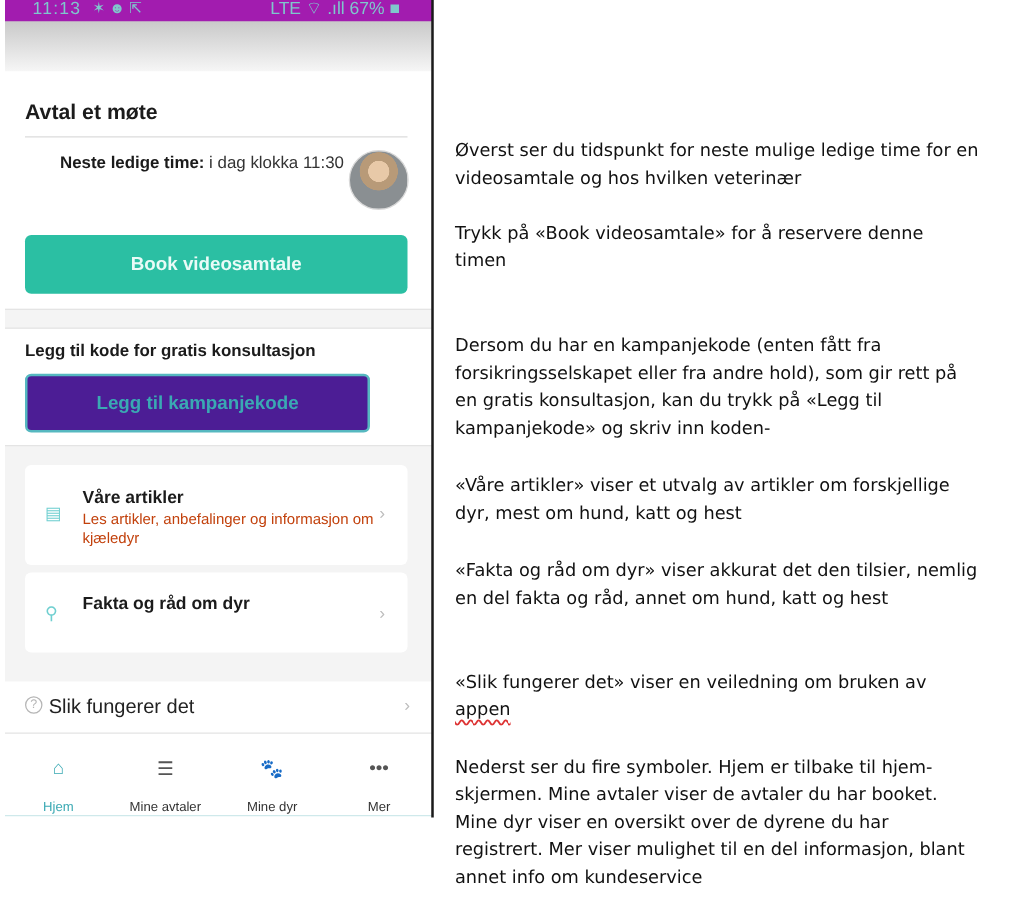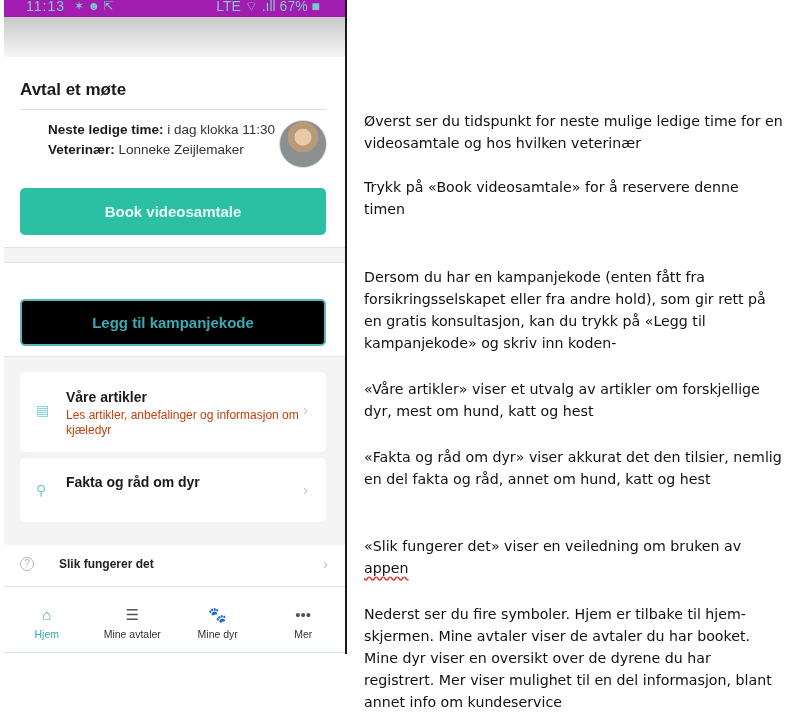--- a/index.html
+++ b/index.html
@@ -36,42 +36,42 @@
     background: radial-gradient(circle at 50% 35%, #e8c9a8 0 22%, #b89a78 23% 40%, #8a8f92 41% 100%);
     border: 1px solid #d8d8d8;
   }
   .btn-primary {
     position: absolute; left: 16px; top: 188px; width: 306px; height: 47px;
     background: #2bbfa3; border-radius: 5px; color: #e9fbf7; font-size: 15px; font-weight: bold;
     display: flex; align-items: center; justify-content: center; cursor: pointer;
   }
   .promo-label { position: absolute; left: 16px; top: 273px; font-size: 13.5px; font-weight: bold; color: #1b1b1b; }
   .btn-outline {
-    position: absolute; left: 16px; top: 299px; width: 306px; height: 47px;
+    position: absolute; left: 16px; top: 299px; width: 276px; height: 47px;
     border: 2px solid #56b8c0; border-radius: 5px; color: #3aa9b3; font-size: 15px; font-weight: bold;
-    display: flex; align-items: center; justify-content: center; background: #000000; cursor: pointer;
+    display: flex; align-items: center; justify-content: center; background: #4c1d95; cursor: pointer;
   }
   .list-card {
     position: absolute; left: 16px; width: 306px; background: #ffffff; border-radius: 5px;
     cursor: pointer;
   }
   .list-card .ic { position: absolute; left: 16px; font-size: 14px; color: #6fcfd0; }
   .list-card .t { position: absolute; left: 46px; font-size: 14px; font-weight: bold; color: #1b1b1b; }
   .list-card .s { position: absolute; left: 46px; width: 235px; font-size: 12px; color: #c2410c; line-height: 15px; }
   .list-card .chev { position: absolute; right: 18px; font-size: 14px; color: #bdbdbd; }
 
   .how-row { position: absolute; left: 0; top: 545px; width: 100%; height: 42px; background: #fff; border-bottom: 1px solid #e4e4e4; cursor: pointer; }
   .how-row .q { position: absolute; left: 16px; top: 12px; width: 14px; height: 14px; border: 1px solid #b5b5b5; border-radius: 50%; color: #b5b5b5; font-size: 10px; text-align: center; line-height: 12px; }
-  .how-row .lbl { position: absolute; left: 55px; top: 12px; font-size: 12px; color: #222; font-weight: bold; }
+  .how-row .lbl { position: absolute; left: 35px; top: 12px; font-size: 16px; color: #222; }
   .how-row .chev { position: absolute; right: 18px; top: 11px; font-size: 14px; color: #bdbdbd; }
 
   .tabbar { position: absolute; left: 0; top: 595px; width: 100%; height: 58px; background: #fff; border-bottom: 1px solid #cfe9eb; display: flex; }
   .tab { flex: 1; text-align: center; cursor: pointer; position: relative; }
   .tab .ti { display: block; height: 20px; margin-top: 11px; font-size: 15px; color: #555; }
-  .tab .tl { display: block; font-size: 10.5px; color: #333; margin-top: 2px; }
+  .tab .tl { display: block; font-size: 10.5px; color: #333; margin-top: 14px; }
   .tab.active .ti, .tab.active .tl { color: #3aa9b3; }
 
   
   .notes { position: absolute; left: 364px; top: 0; width: 420px; font-family: "DejaVu Sans", sans-serif; font-size: 14.2px; color: #111; line-height: 22px; }
   .note { position: absolute; left: 0; width: 420px; }
   .spell { text-decoration: underline wavy #d33; text-underline-offset: 3px; }
 </style>
 </head>
 <body>
 
@@ -82,29 +82,27 @@
     <span class="right-icons">LTE ⌔ .ıll 67% ■</span>
   </div>
   <div class="appbar"></div>
 
   <div class="card-title">Avtal et møte</div>
   <div class="title-rule"></div>
 
   <div class="info-line" style="top:122px">
     <b>Neste ledige time:</b><span> i dag klokka 11:30</span>
   </div>
-  <div class="info-line" style="top:142px">
-    <b>Veterinær:</b><span> Lonneke Zeijlemaker</span>
-  </div>
   <div class="avatar"></div>
 
   <div class="btn-primary">Book videosamtale</div>
 
   <div class="gray-band" style="top:247px;height:16px"></div>
 
+  <div class="promo-label">Legg til kode for gratis konsultasjon</div>
   <div class="btn-outline">Legg til kampanjekode</div>
 
   <div class="gray-band" style="top:356px;height:190px"></div>
 
   <div class="list-card" style="top:372px;height:80px">
     <span class="ic" style="top:30px">▤</span>
     <span class="t" style="top:17px">Våre artikler</span>
     <span class="s" style="top:36px">Les artikler, anbefalinger og informasjon om kjæledyr</span>
     <span class="chev" style="top:30px">›</span>
   </div>

